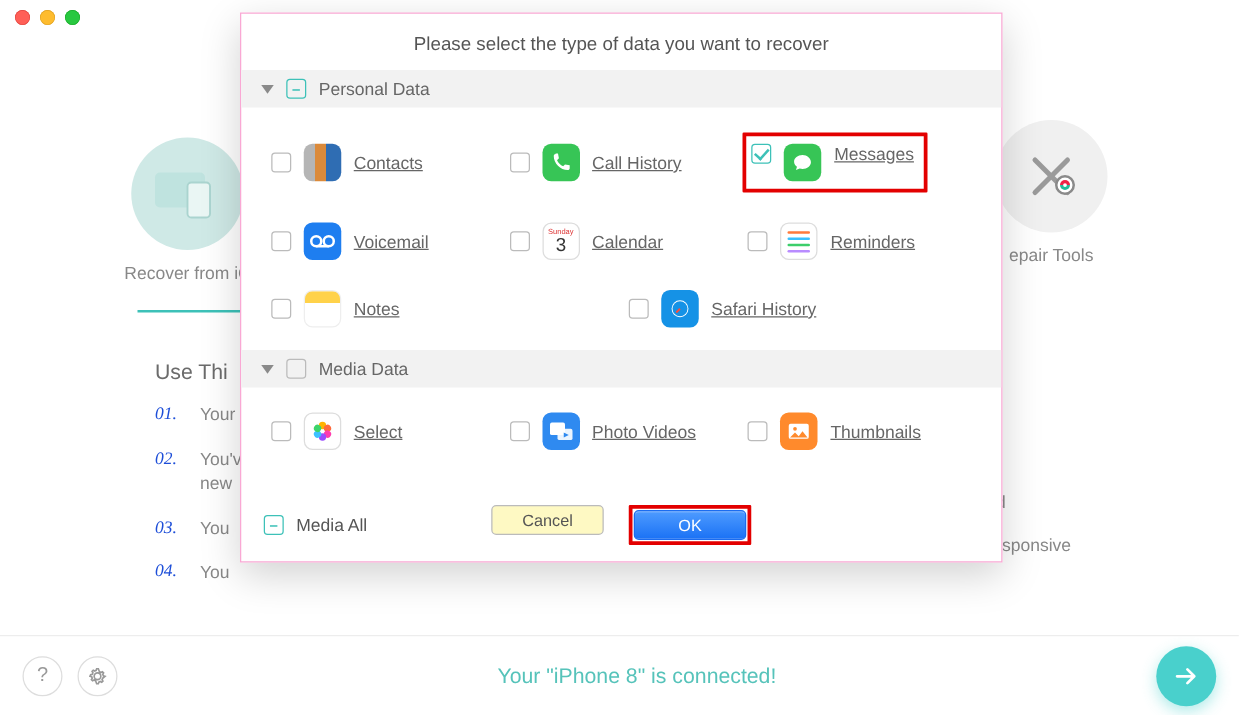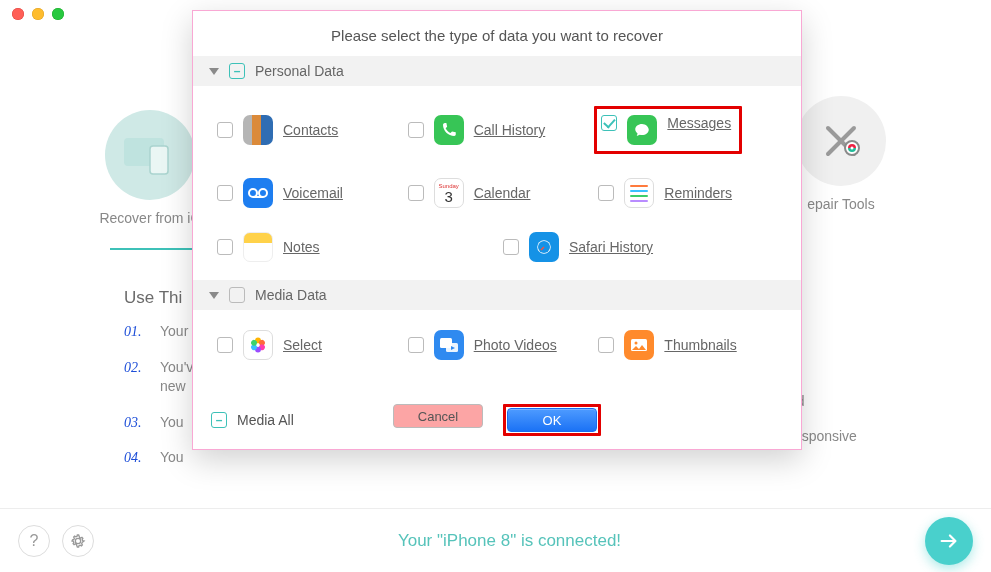--- a/index.html
+++ b/index.html
@@ -72,21 +72,21 @@
   .highlight { border: 3px solid #e30000; border-radius:1px; }
   .highlight-cell { padding: 6px 8px 6px 4px; margin-left:-4px; margin-right:-6px;}
 
   .modal-footer {
     position: absolute; bottom: 0; left: 0; right: 0; height: 58px;
     display:flex; align-items:center; padding: 0 18px;
   }
   .select-all { display:flex; align-items:center; gap:10px; color:#555; }
   .btn-row { position:absolute; left:50%; transform:translateX(-50%); display:flex; gap:20px; }
   .btn { width: 90px; height: 24px; border-radius: 4px; display:flex; align-items:center; justify-content:center; font-size:13px; }
-  .btn-cancel { border:1px solid #bbb; background:#fca5a5; color:#555; }
+  .btn-cancel { border:1px solid #bbb; background:#fef9c3; color:#555; }
   .btn-ok { background: linear-gradient(180deg,#4e9bff,#1b72f5); color:#fff; border:1px solid #1b6cf0; box-shadow: 0 1px 0 rgba(255,255,255,0.25) inset;}
   .ok-outline { border:3px solid #e30000; padding:1px; border-radius:1px; }
 
   
   .ic-contacts { background: #d8d8d8; background: linear-gradient(90deg,#b5b5b5 30%,#db8a3a 30% 60%,#2f6db3 60%);}
   .ic-call { background:#37c556;}
   .ic-messages { background:#37c556;}
   .ic-voicemail { background:#1e7ef0;}
   .ic-calendar { background:#fff; border:1px solid #ddd; color:#555;}
   .ic-reminders { background:#fff; border:1px solid #ddd;}

